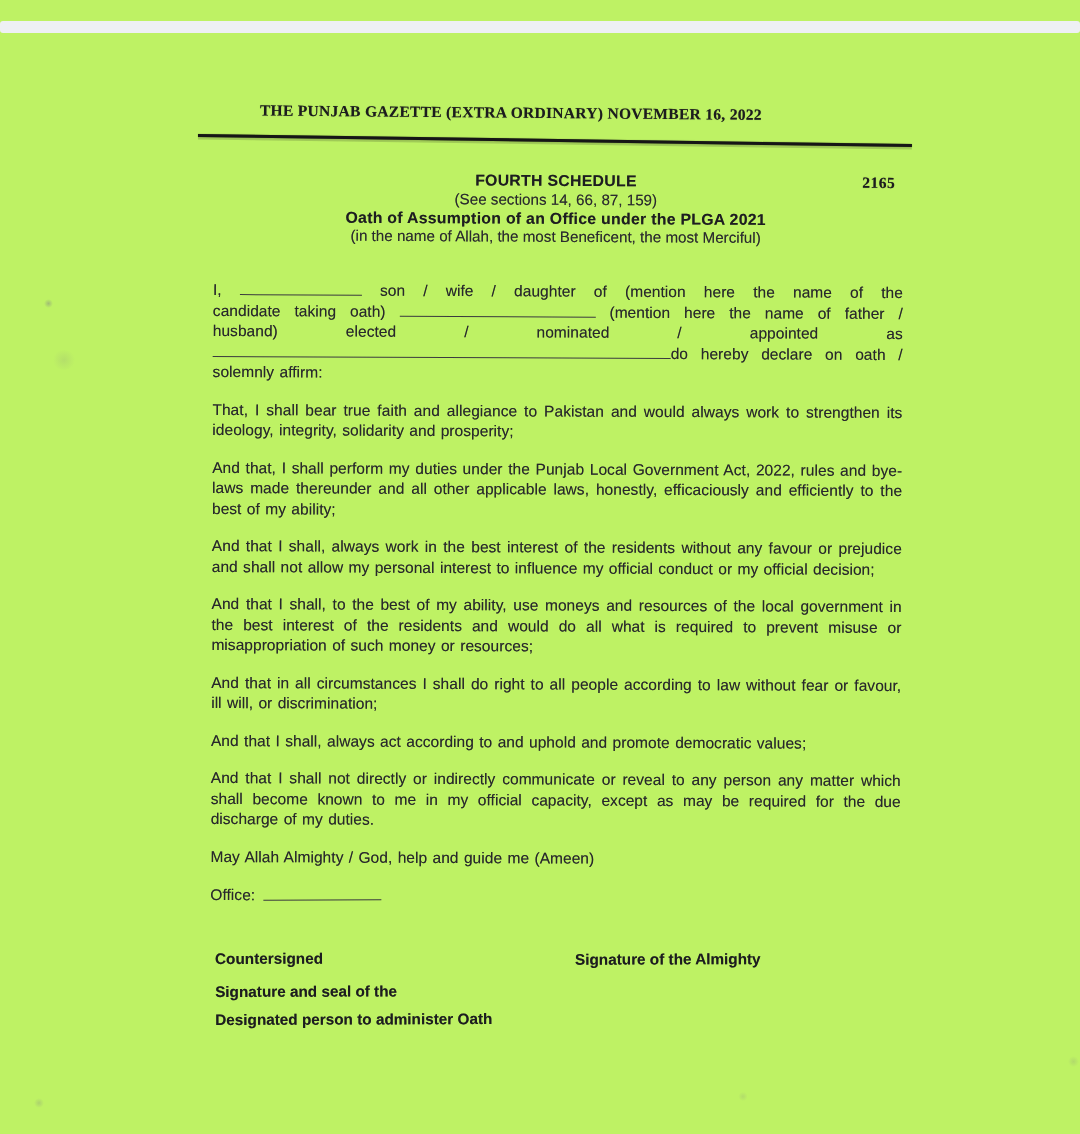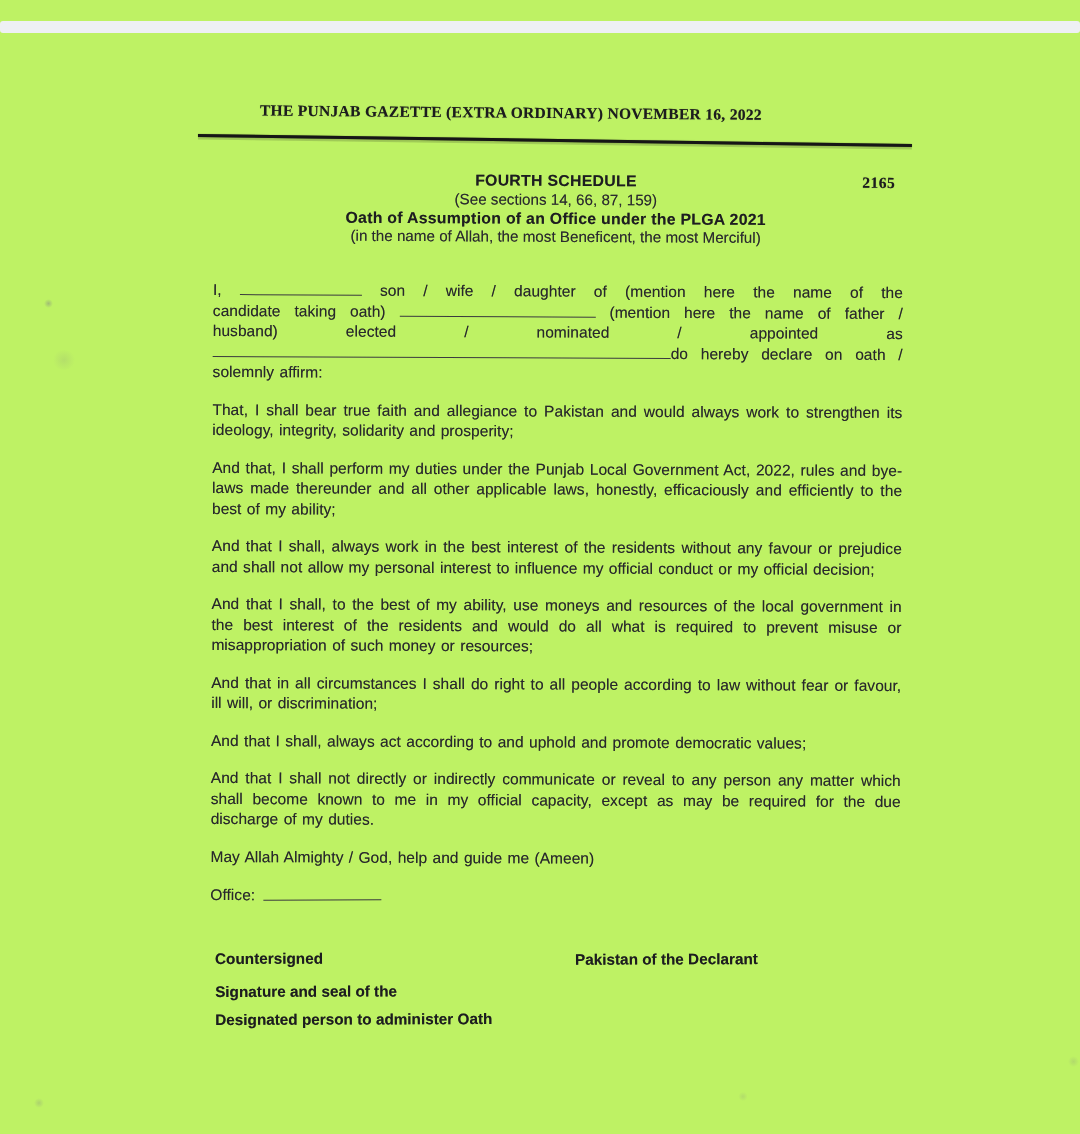--- a/index.html
+++ b/index.html
@@ -113,21 +113,21 @@
 
     <p class="para">May Allah Almighty / God, help and guide me (Ameen)</p>
 
     <p class="para dated-row"><span>Office:</span><span class="blank b4"></span></p>
 
   </div>
 
   <div class="sig-block">
     <div class="sig-row">
       <span>Countersigned</span>
-      <span class="sig-declarant">Pakistan of the Declarant</span>
+      <span class="sig-declarant">Signature of the Almighty</span>
     </div>
     <div class="sig-line2">Signature and seal of the</div>
     <div class="sig-line3">Designated person to administer Oath</div>
   </div>
 
   <div class="spk spk1"></div>
   <div class="spk spk2"></div>
   <div class="spk spk3"></div>
   <div class="spk spk4"></div>
   <div class="spk spk5"></div>

